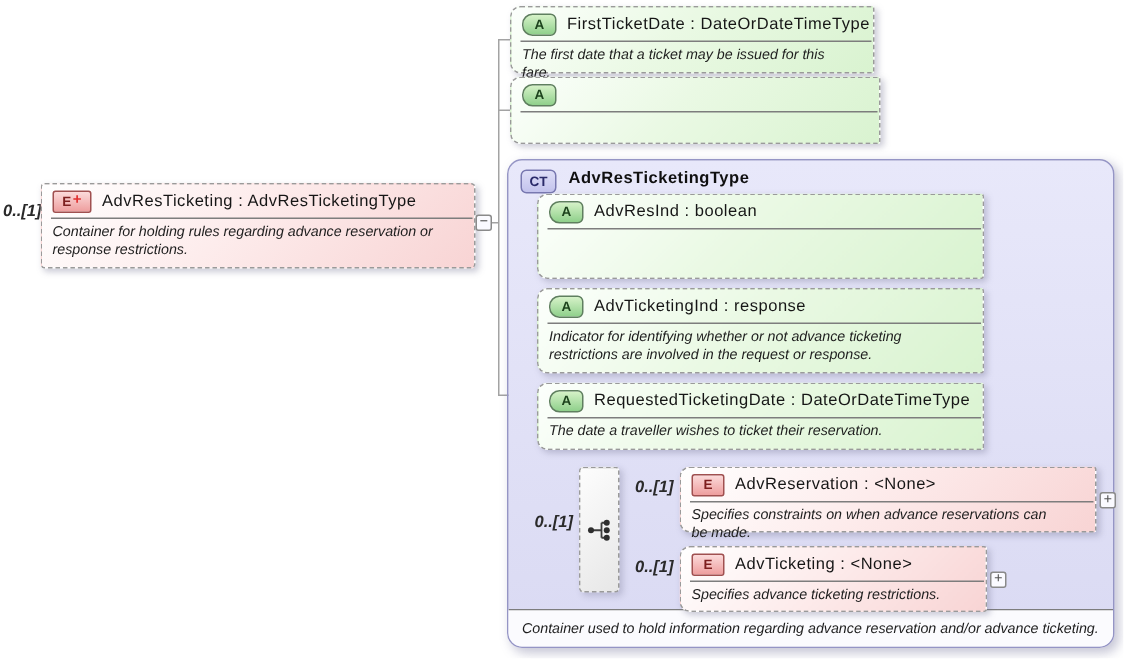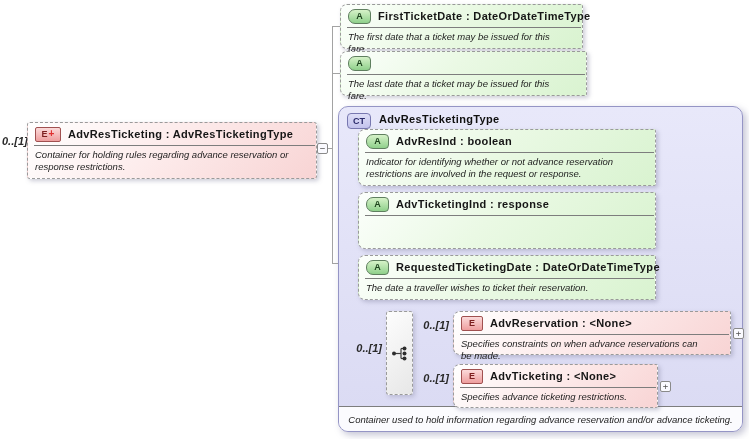--- a/index.html
+++ b/index.html
@@ -10,21 +10,21 @@
   
   .hline{position:absolute;height:1px;background:#a3a3a3;}
   .vline{position:absolute;width:1px;background:#a3a3a3;}
   
   .sbox{
     position:absolute;border:1px dashed #9a9a9a;box-sizing:border-box;
     box-shadow:2px 2px 4px rgba(110,110,140,.35);
     border-radius:7px 2px 2px 7px;
   }
   .sbox .trow{display:flex;align-items:center;gap:7px;height:22px;padding:0 7px 0 7px;box-sizing:border-box;}
-  .sbox .ttl{font-size:11px;font-weight:bold;color:#161616;letter-spacing:.35px;white-space:nowrap;}
+  .sbox .ttl{font-size:11px;font-weight:normal;color:#161616;letter-spacing:.35px;white-space:nowrap;}
   .sbox .divider{height:1px;background:#7d7d7d;margin:0 1px 0 6px;}
   .sbox .desc{font-style:italic;font-size:9.5px;line-height:12px;color:#1d1d1d;padding:3px 24px 2px 7px;}
   .pinkbox{background:linear-gradient(135deg,#ffffff 0%,#fdecec 45%,#f8d4d4 100%);}
   .greenbox{background:linear-gradient(135deg,#fcfffc 0%,#eaf9e4 45%,#d9f3d0 100%);}
   
   .icoE{
     display:inline-flex;align-items:center;justify-content:center;gap:1px;
     width:24px;height:13px;flex:0 0 auto;
     background:linear-gradient(180deg,#fbdada 0%,#ee9e9e 100%);
     border:1px solid #a05050;border-radius:2px;
@@ -65,21 +65,21 @@
     background:linear-gradient(180deg,#e8e8fa 0%,#dadaf3 100%);
     border:1px solid #9595c5;border-radius:10px;
     box-shadow:3px 3px 7px rgba(110,110,150,.4);
   }
   #ct-box .cthead{display:flex;align-items:flex-start;gap:8px;padding:6px 8px 0 8px;}
   #ct-box .cthead .ttl{font-size:11px;font-weight:bold;color:#101010;letter-spacing:.35px;}
   #ct-annotation{
     position:absolute;left:0;right:0;bottom:0;height:25px;box-sizing:border-box;
     background:#fbfbfe;border-top:1px solid #7d7d7d;border-radius:0 0 9px 9px;
     font-style:italic;font-size:9.5px;color:#1d1d1d;
-    display:flex;align-items:center;padding:0 9px;justify-content:center;
+    display:flex;align-items:center;padding:0 9px;
   }
   
   #seq-box{
     position:absolute;left:386px;top:311px;width:27px;height:84px;box-sizing:border-box;
     border:1px dashed #9a9a9a;border-radius:3px;
     background:linear-gradient(135deg,#fdfdfd 0%,#e7e7e7 100%);
     box-shadow:2px 2px 4px rgba(110,110,140,.3);
     display:flex;align-items:center;justify-content:center;
   }
 </style>
@@ -138,42 +138,41 @@
     <div class="desc">The first date that a ticket may be issued for this fare.</div>
   </div>
 
   <div class="sbox greenbox" style="left:340px;top:51px;width:247px;height:45px;">
     <div class="trow">
       <span class="icoA">
           <span>A</span>
         </span>
     </div>
     <div class="divider"></div>
-    <div class="desc">The last date that a ticket may be issued for this fare.</div>
   </div>
 
   <div class="sbox greenbox" style="left:358px;top:129px;width:298px;height:57px;">
     <div class="trow">
       <span class="icoA">
           <span>A</span>
         </span>
       <span class="ttl">AdvResInd : boolean</span>
     </div>
     <div class="divider"></div>
-    <div class="desc">Indicator for identifying whether or not advance reservation restrictions are involved in the request or response.</div>
   </div>
 
   <div class="sbox greenbox" style="left:358px;top:192px;width:298px;height:57px;">
     <div class="trow">
       <span class="icoA">
           <span>A</span>
         </span>
       <span class="ttl">AdvTicketingInd : response</span>
     </div>
     <div class="divider"></div>
+    <div class="desc">Indicator for identifying whether or not advance ticketing restrictions are involved in the request or response.</div>
   </div>
 
   <div class="sbox greenbox" style="left:358px;top:255px;width:298px;height:45px;">
     <div class="trow">
       <span class="icoA">
           <span>A</span>
         </span>
       <span class="ttl">RequestedTicketingDate : DateOrDateTimeType</span>
     </div>
     <div class="divider"></div>

